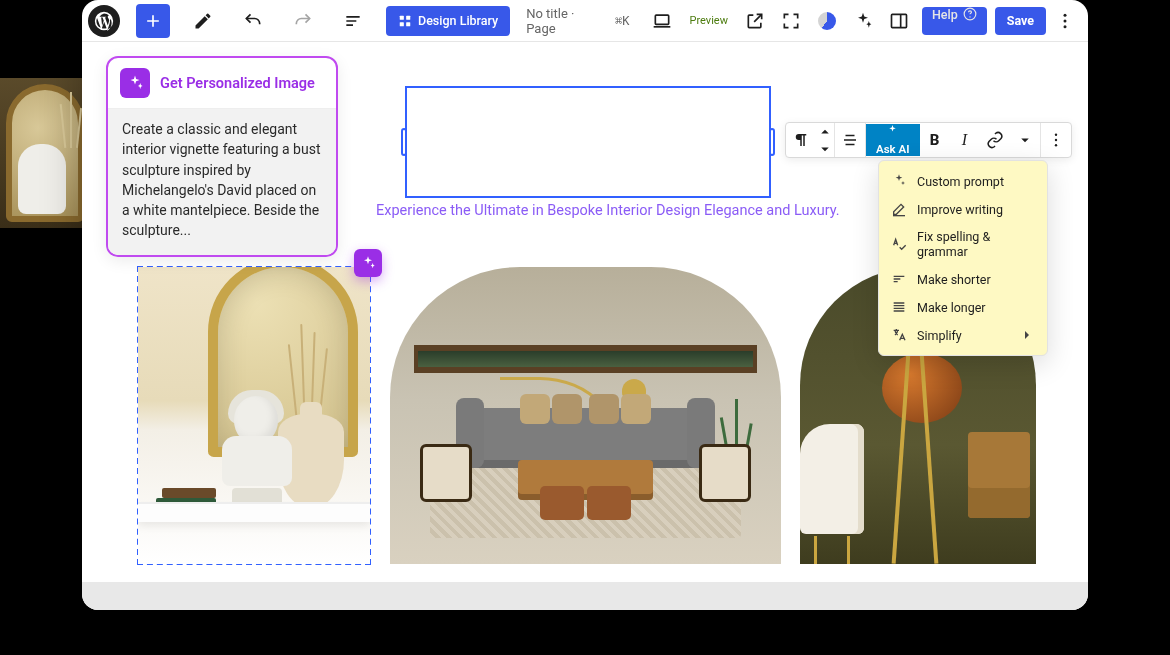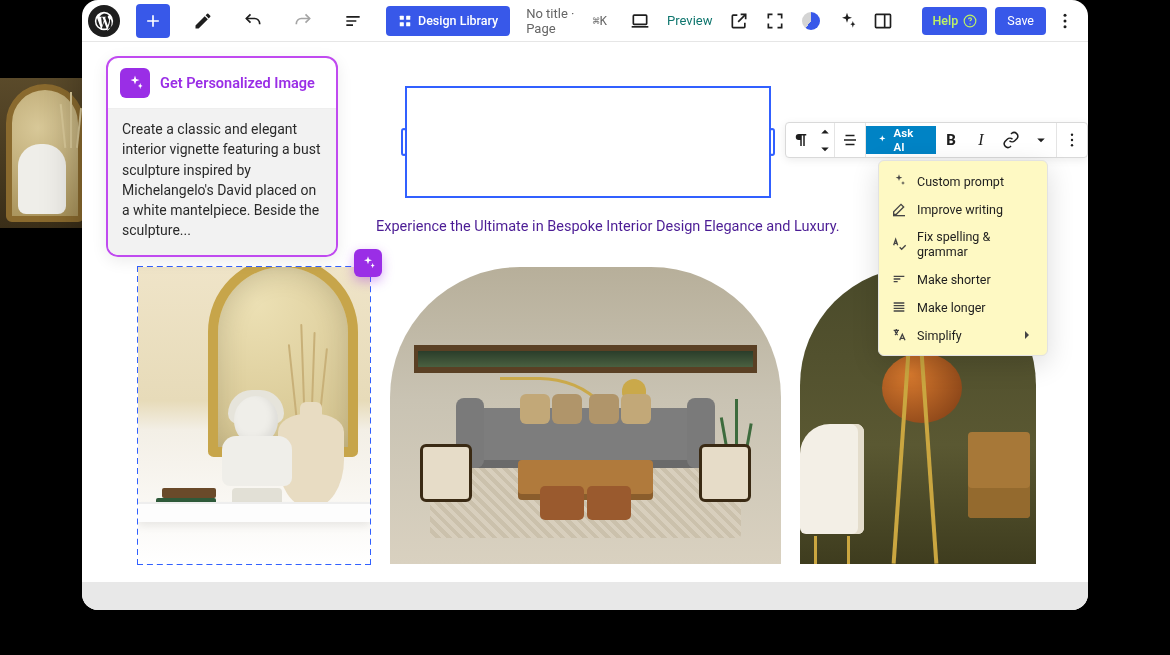--- a/index.html
+++ b/index.html
@@ -62,38 +62,38 @@
   .kbd {
     font-family: ui-monospace, monospace;
     font-size: 12px; color: #666;
   }
   .topbar-right {
     display: flex; align-items: center; gap: 2px;
   }
   .text-btn {
     padding: 0 8px; height: 30px;
     display: flex; align-items: center;
-    font-size: 13px; color: #0f766e;
+    font-size: 11px; color: #4d7c0f;
     cursor: pointer; border-radius: 4px; justify-content: center;
   }
   .help-btn {
-    background: #3858E9; color: #bef264;
+    background: #3858E9; color: #e5e5e5;
     padding: 0 10px; height: 28px;
     border-radius: 4px;
-    display: flex; align-items: center; gap: 5px;
+    display: flex; gap: 5px;
     font-size: 12.5px; font-weight: 500;
     cursor: pointer;
-    margin-left: 20px;
+    margin-left: 4px;
   }
   .save-btn {
     background: #3858E9; color: #fff;
     padding: 0 12px; height: 28px;
     border-radius: 4px;
     display: flex; align-items: center;
-    font-size: 12.5px; font-weight: 400;
+    font-size: 12.5px; font-weight: 700;
     cursor: pointer;
     margin-left: 6px;
   }
 
   
   .canvas {
     position: absolute;
     left: 0; top: 42px; right: 0;
     bottom: 28px;
     background: #fff;
@@ -124,22 +124,22 @@
     width: 6px; height: 28px;
     background: #fff; border: 2px solid #3160ff;
     border-radius: 3px;
     top: 50%; transform: translateY(-50%);
   }
   .heading-handle.left { left: -6px; }
   .heading-handle.right { right: -6px; }
 
   .subtitle {
     position: absolute;
-    left: 294px; top: 176px;
-    font-size: 14.5px; color: #4c1d95;
+    left: 294px; top: 160px;
+    font-size: 14.5px; color: #8b5cf6;
   }
 
   
   .img-card {
     position: absolute;
     overflow: hidden;
   }
   .img-card.selected { outline: 2px dashed #3160ff; outline-offset: -1px; }
   .arch { border-top-left-radius: 130px; border-top-right-radius: 130px; }
 
@@ -232,20 +232,21 @@
     display: flex; align-items: center; justify-content: center;
     color: #1e1e1e; cursor: pointer;
   }
   .tb-btn.narrow { width: 18px; }
   .ask-ai-btn {
     background: #0083c5; color: #fff;
     padding: 0 10px;
     display: flex; align-items: center; gap: 5px;
     font-size: 11.5px; font-weight: 600;
     cursor: pointer;
+    flex-direction: column;
   }
   .tb-btn svg { width: 18px; height: 18px; }
 
   
   .ai-dropdown {
     position: absolute;
     left: 796px; top: 118px;
     width: 170px;
     background: #fef9c3;
     border: 1px solid #e2e2e2;

